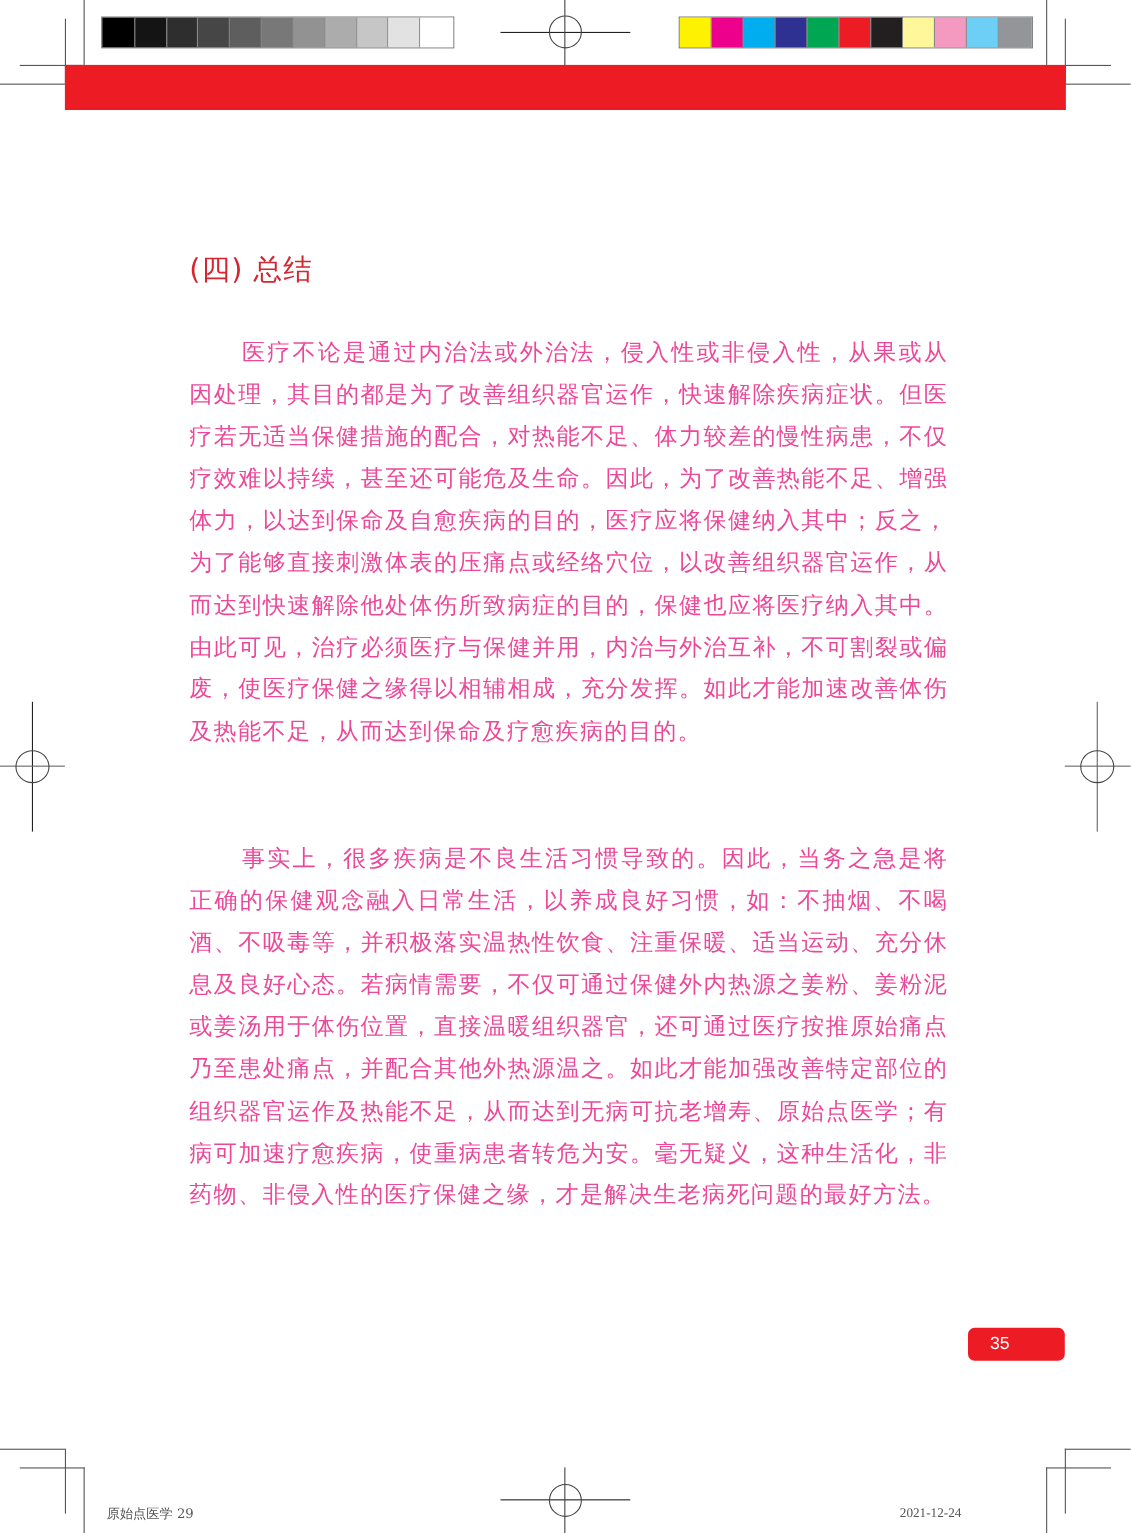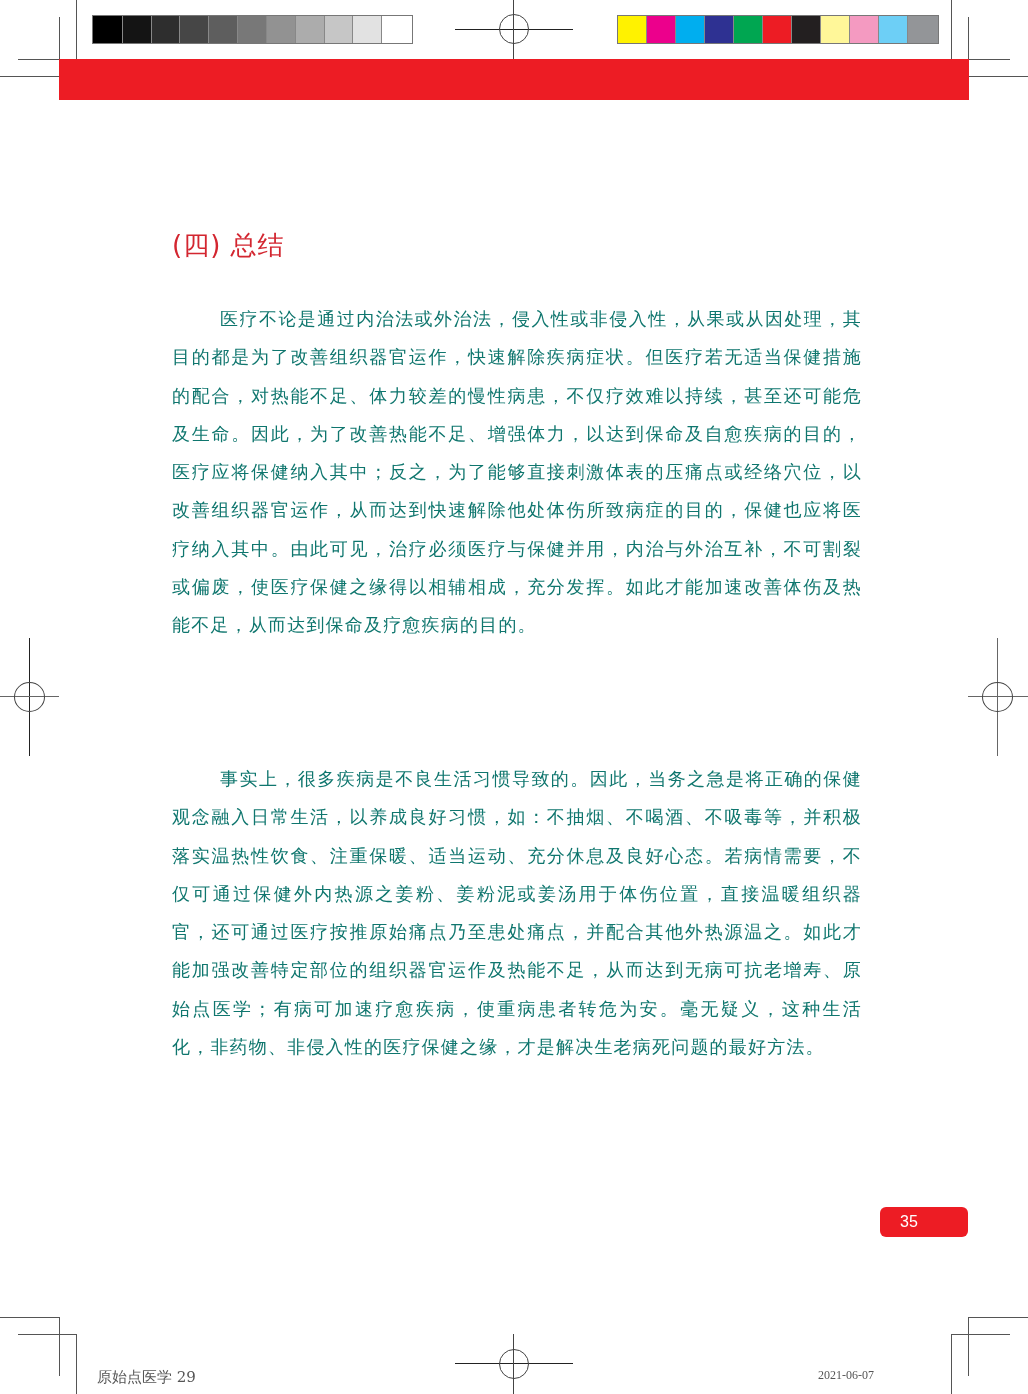--- a/index.html
+++ b/index.html
@@ -7,23 +7,23 @@
     .line { position:absolute; background:#555; }
     .hl { height:1px; }
     .vl { width:1px; }
     .colorbar { position:absolute; top:15px; height:29px; display:flex; border:1px solid #777; box-sizing:border-box; }
     .swatch { height:100%; border-right:1px solid #888; box-sizing:border-box; }
     .swatch:last-child { border-right:none; }
     .redbar { position:absolute; left:59px; top:59px; width:910px; height:41px; background:#ed1c24; }
     .reg { position:absolute; }
     .reg .circle { position:absolute; border:1px solid #444; border-radius:50%; box-sizing:border-box; }
     .heading { position:absolute; left:172px; top:228px; font-size:26px; color:#d32630; letter-spacing:1px; font-family:"DejaVu Sans", sans-serif;text-align:right; }
-    .para { position:absolute; left:172px; width:690px; font-size:18px; line-height:38.3px; color:#0f766e; text-align:justify; text-indent:48px; letter-spacing:1.2px; font-family:Liberation Mono, monospace; }
+    .para { position:absolute; left:172px; width:690px; font-size:21px; line-height:38.3px; color:#ec4899; text-align:justify; text-indent:48px; letter-spacing:1.2px; font-family:Liberation Serif, serif; }
     .pagebadge { position:absolute; left:880px; top:1207px; width:88px; height:30px; background:#ed1c24; border-radius:6px; color:#fff; font-size:16px; line-height:30px; box-sizing:border-box; padding-left:20px; font-family:"Liberation Sans", sans-serif; }
-    .footer-left { position:absolute; left:97px; top:1368px; font-size:15px; color:#555; font-family:"DejaVu Serif", serif; }
+    .footer-left { position:absolute; left:97px; top:1368px; font-size:12px; color:#555; font-family:"DejaVu Serif", serif; }
     .footer-right { position:absolute; left:818px; top:1368px; font-size:12px; color:#555; font-family:"Liberation Serif", serif; }
   </style>
 </head>
 <body>
 
 <div class="line vl" style="left:76px; top:0; height:59px;"></div>
 <div class="line hl" style="left:18px; top:59px; width:58px;"></div>
 <div class="line vl" style="left:59px; top:17px; height:60px;"></div>
 <div class="line hl" style="left:0; top:76px; width:59px;"></div>
 
@@ -97,13 +97,13 @@
 <div class="line hl" style="left:951px; top:1334px; width:59px;"></div>
 <div class="line vl" style="left:951px; top:1334px; height:60px;"></div>
 
 <div class="reg" style="left:455px; top:1334px; width:118px; height:60px;">
   <div class="line hl" style="left:0; top:29px; width:118px; background:#222;"></div>
   <div class="line vl" style="left:58px; top:0; height:60px; background:#444;"></div>
   <div class="circle" style="left:44px; top:15px; width:30px; height:30px;"></div>
 </div>
 
 <div class="footer-left">原始点医学 29</div>
-<div class="footer-right">2021-06-07</div>
+<div class="footer-right">2021-12-24</div>
 
 </body></html>

